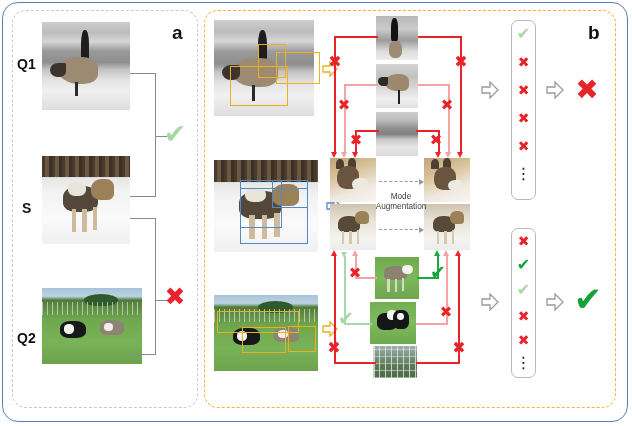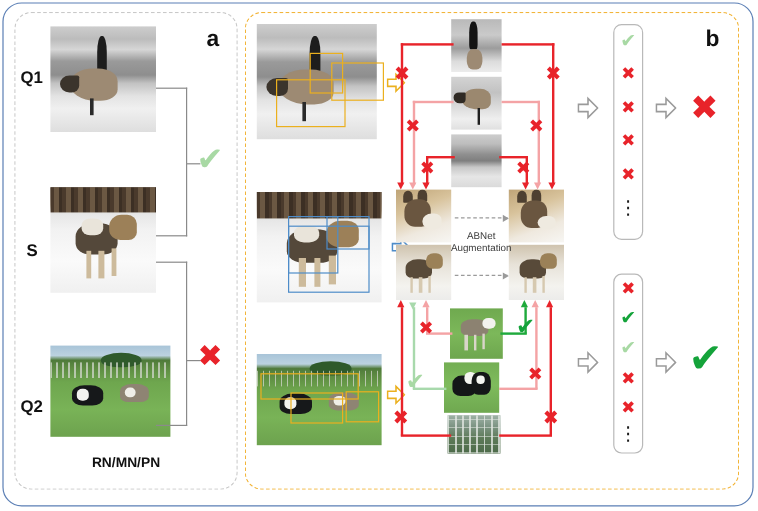--- a/index.html
+++ b/index.html
@@ -156,21 +156,20 @@
 
 <div id="root">
 
   <div class="outer-frame"></div>
   <div class="panel-a-frame"></div>
   <div class="panel-b-frame"></div>
 
   <div class="panel-letter" style="left:172px;top:22px;">a</div>
   <div class="panel-letter" style="left:588px;top:22px;">b</div>
 
-  <div class="panel-caption" style="left:40px;top:380px;width:130px;">RN/MN/PN</div>
 
   <div style="position:absolute;left:17px;top:56px;font-size:14px;font-weight:bold;color:#111;">Q1</div>
   <div style="position:absolute;left:22px;top:200px;font-size:14px;font-weight:bold;color:#111;">S</div>
   <div style="position:absolute;left:17px;top:330px;font-size:14px;font-weight:bold;color:#111;">Q2</div>
 
   <div class="img im-goose" style="left:42px;top:22px;width:88px;height:88px;">
     <div class="neck" style="left:44%;top:9%;width:9%;height:34%;"></div>
     <div class="body" style="left:18%;top:40%;width:46%;height:30%;"></div>
     <div class="tail" style="left:9%;top:47%;width:18%;height:16%;"></div>
     <div class="leg" style="left:38%;top:68%;width:3%;height:16%;"></div>
@@ -289,21 +288,21 @@
     <div class="tors" style="left:20%;top:26%;width:48%;height:34%;"></div>
     <div class="head2" style="left:56%;top:16%;width:30%;height:28%;"></div>
     <div class="legs" style="left:28%;top:58%;width:5%;height:30%;"></div>
     <div class="legs" style="left:44%;top:58%;width:5%;height:30%;"></div>
     <div class="legs" style="left:60%;top:56%;width:5%;height:30%;"></div>
   </div>
 
   <div class="ma-dash" style="left:379px;top:181px;width:44px;"></div>
   <div class="ma-dash" style="left:379px;top:229px;width:44px;"></div>
   <div class="ma-label" style="left:368px;top:192px;width:66px;">
-    <div>ABNet</div>
+    <div>Mode</div>
     <div>Augmentation</div>
   </div>
 
   <div class="img im-greydog" style="left:375px;top:257px;width:44px;height:42px;">
     <div class="bd" style="left:20%;top:22%;width:52%;height:32%;"></div>
     <div class="wt" style="left:62%;top:18%;width:24%;height:22%;"></div>
     <div class="lg" style="left:28%;top:52%;width:5%;height:32%;"></div>
     <div class="lg" style="left:46%;top:52%;width:5%;height:32%;"></div>
     <div class="lg" style="left:62%;top:50%;width:5%;height:32%;"></div>
   </div>

